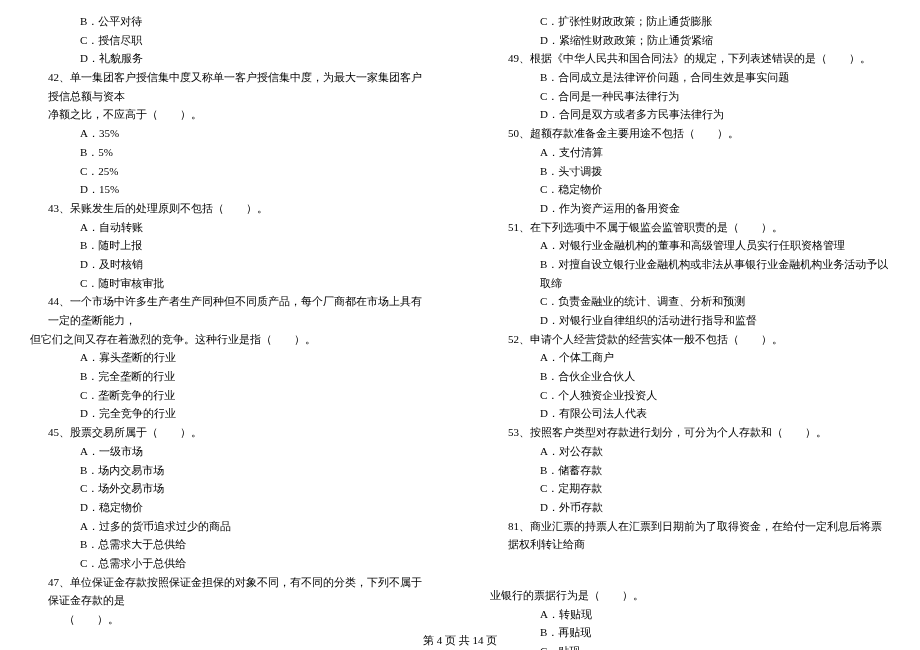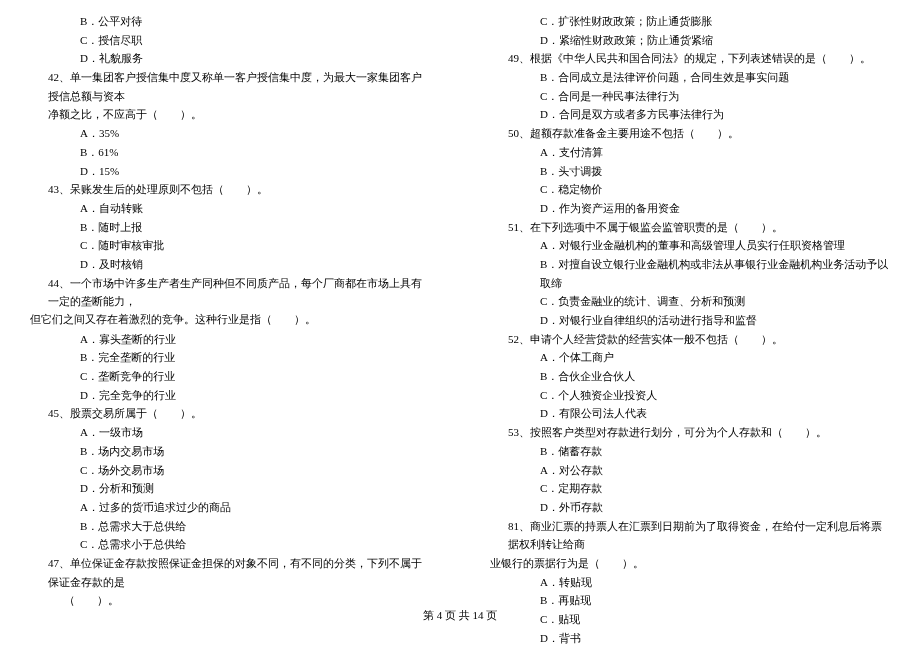--- a/index.html
+++ b/index.html
@@ -30,55 +30,56 @@
       padding-left: 18px;
     }
     .continuation {
       padding-left: 18px;
     }
     .continuation-indent {
       padding-left: 34px;
     }
     .footer {
       position: absolute;
-      bottom: 25px;
+      bottom: 0;
       width: 100%;
       text-align: center;
       font-size: 11px;
     }
   </style>
 </head>
 <body>
 
 <div class="page">
   <div class="column" id="col-left">
       <div class="option-line">B．公平对待</div>
       <div class="option-line">C．授信尽职</div>
       <div class="option-line">D．礼貌服务</div>
       <div class="question-line">42、单一集团客户授信集中度又称单一客户授信集中度，为最大一家集团客户授信总额与资本</div>
       <div class="continuation">净额之比，不应高于（　　）。</div>
       <div class="option-line">A．35%</div>
-      <div class="option-line">B．61%</div>
+      <div class="option-line">B．5%</div>
+      <div class="option-line">C．25%</div>
       <div class="option-line">D．15%</div>
       <div class="question-line">43、呆账发生后的处理原则不包括（　　）。</div>
       <div class="option-line">A．自动转账</div>
       <div class="option-line">B．随时上报</div>
+      <div class="option-line">D．及时核销</div>
       <div class="option-line">C．随时审核审批</div>
-      <div class="option-line">D．及时核销</div>
       <div class="question-line">44、一个市场中许多生产者生产同种但不同质产品，每个厂商都在市场上具有一定的垄断能力，</div>
-      <div class="continuation" style="padding-left: 0px; font-family: Liberation Mono, monospace;">但它们之间又存在着激烈的竞争。这种行业是指（　　）。</div>
+      <div class="continuation" style="padding-left: 0px;">但它们之间又存在着激烈的竞争。这种行业是指（　　）。</div>
       <div class="option-line">A．寡头垄断的行业</div>
       <div class="option-line">B．完全垄断的行业</div>
       <div class="option-line">C．垄断竞争的行业</div>
       <div class="option-line">D．完全竞争的行业</div>
       <div class="question-line">45、股票交易所属于（　　）。</div>
       <div class="option-line">A．一级市场</div>
       <div class="option-line">B．场内交易市场</div>
       <div class="option-line">C．场外交易市场</div>
-      <div class="option-line">D．分析和预测</div>
+      <div class="option-line">D．稳定物价</div>
       <div class="option-line">A．过多的货币追求过少的商品</div>
       <div class="option-line">B．总需求大于总供给</div>
       <div class="option-line">C．总需求小于总供给</div>
       <div class="question-line">47、单位保证金存款按照保证金担保的对象不同，有不同的分类，下列不属于保证金存款的是</div>
       <div class="continuation-indent">（　　）。</div>
     </div>
   <div class="column" id="col-right">
       <div class="option-line">C．扩张性财政政策；防止通货膨胀</div>
       <div class="option-line">D．紧缩性财政政策；防止通货紧缩</div>
       <div class="question-line">49、根据《中华人民共和国合同法》的规定，下列表述错误的是（　　）。</div>
@@ -94,26 +95,26 @@
       <div class="option-line">A．对银行业金融机构的董事和高级管理人员实行任职资格管理</div>
       <div class="option-line">B．对擅自设立银行业金融机构或非法从事银行业金融机构业务活动予以取缔</div>
       <div class="option-line">C．负责金融业的统计、调查、分析和预测</div>
       <div class="option-line">D．对银行业自律组织的活动进行指导和监督</div>
       <div class="question-line">52、申请个人经营贷款的经营实体一般不包括（　　）。</div>
       <div class="option-line">A．个体工商户</div>
       <div class="option-line">B．合伙企业合伙人</div>
       <div class="option-line">C．个人独资企业投资人</div>
       <div class="option-line">D．有限公司法人代表</div>
       <div class="question-line">53、按照客户类型对存款进行划分，可分为个人存款和（　　）。</div>
+      <div class="option-line">A．对公存款</div>
       <div class="option-line">B．储蓄存款</div>
-      <div class="option-line">A．对公存款</div>
       <div class="option-line">C．定期存款</div>
       <div class="option-line">D．外币存款</div>
       <div class="question-line">81、商业汇票的持票人在汇票到日期前为了取得资金，在给付一定利息后将票据权利转让给商</div>
-      <div class="continuation" style="padding-left: 0px;">业银行的票据行为是（　　）。</div>
+      <div class="continuation" style="padding-left: 0px; margin-top: 32px;">业银行的票据行为是（　　）。</div>
       <div class="option-line">A．转贴现</div>
       <div class="option-line">B．再贴现</div>
       <div class="option-line">C．贴现</div>
       <div class="option-line">D．背书</div>
     </div>
 </div>
 
 <div class="footer">第 4 页 共 14 页</div>
 
 </body></html>

